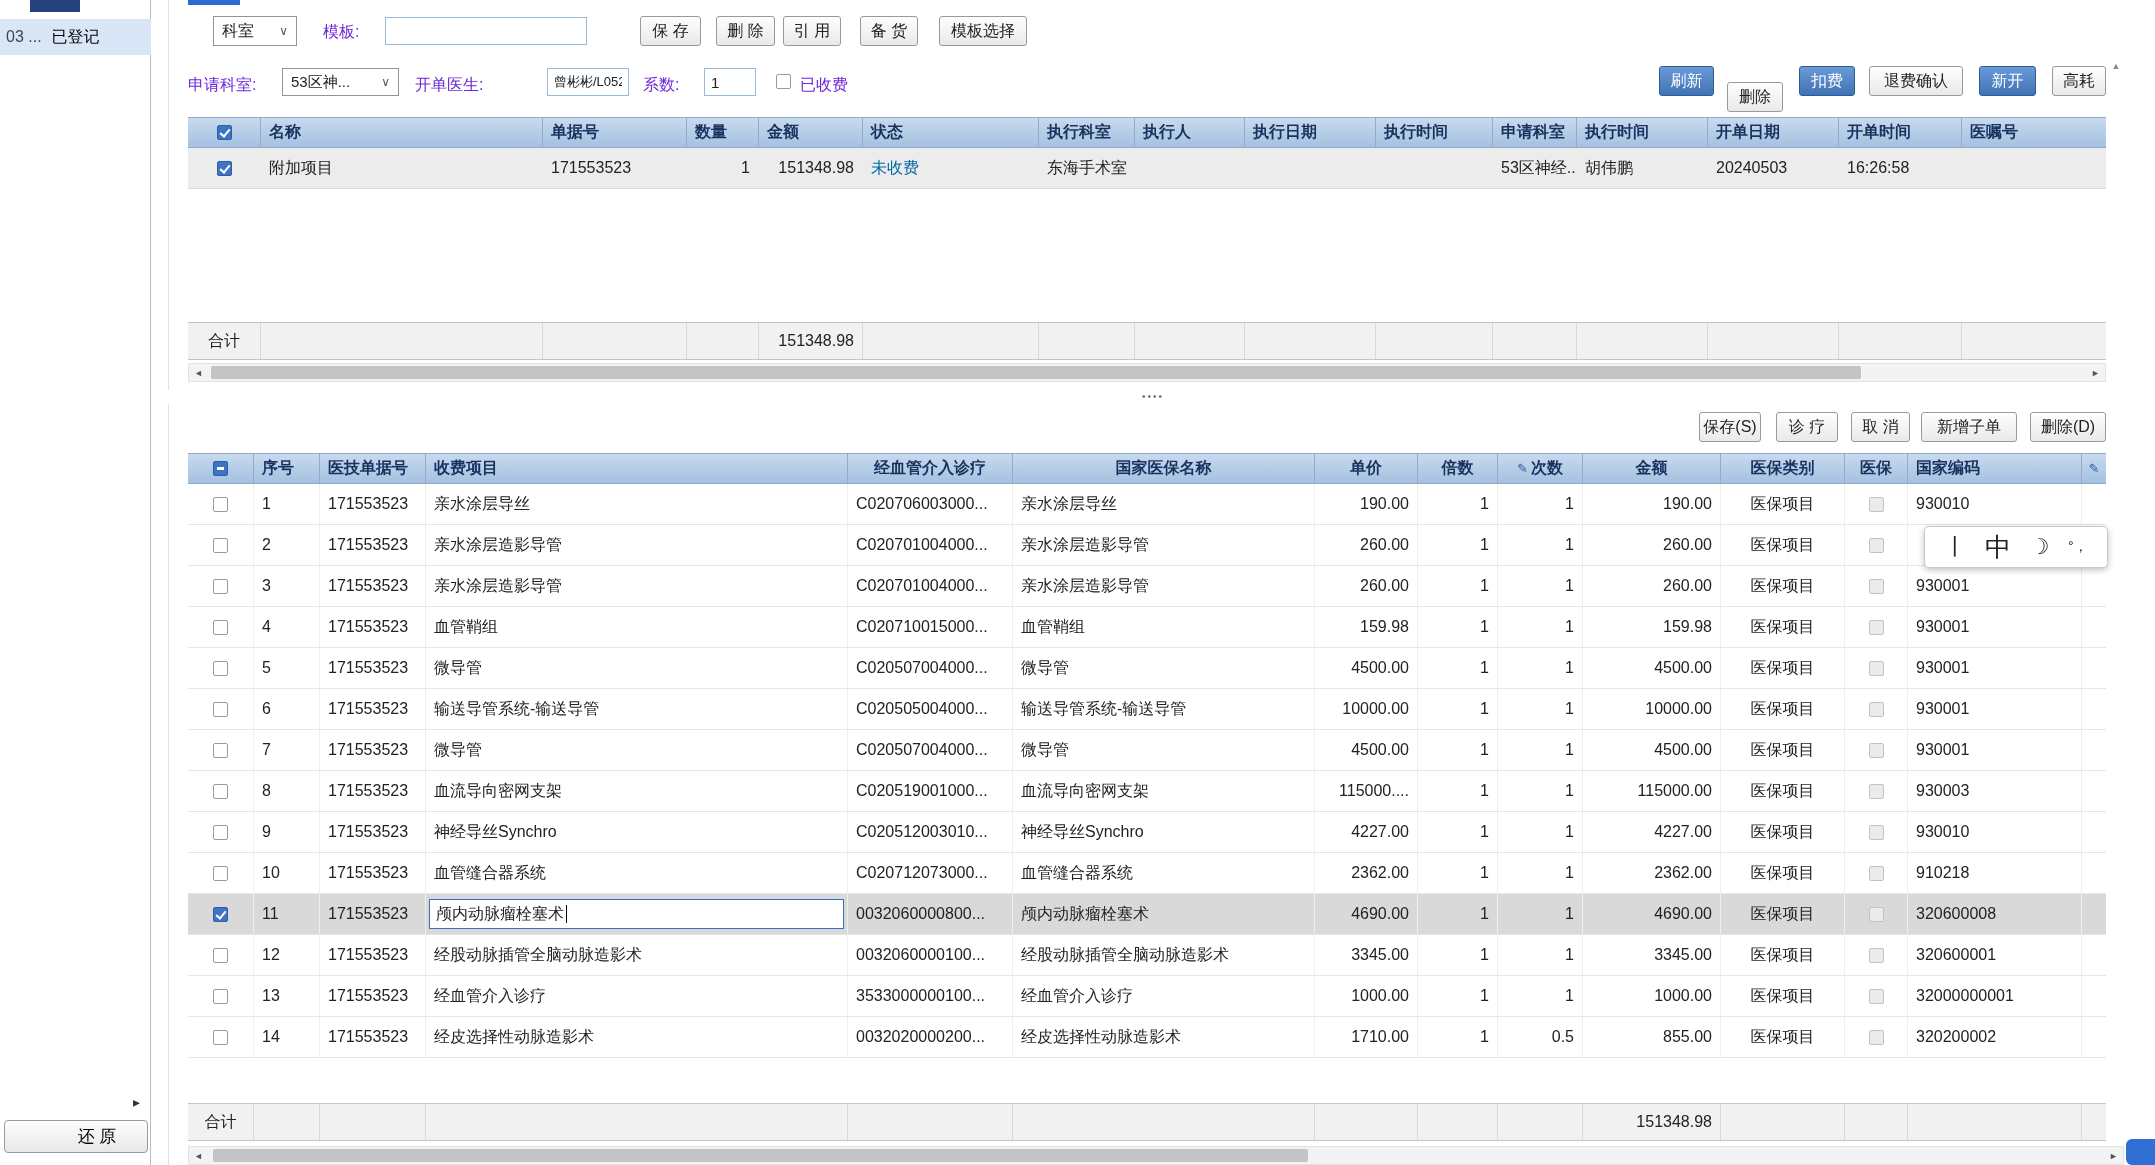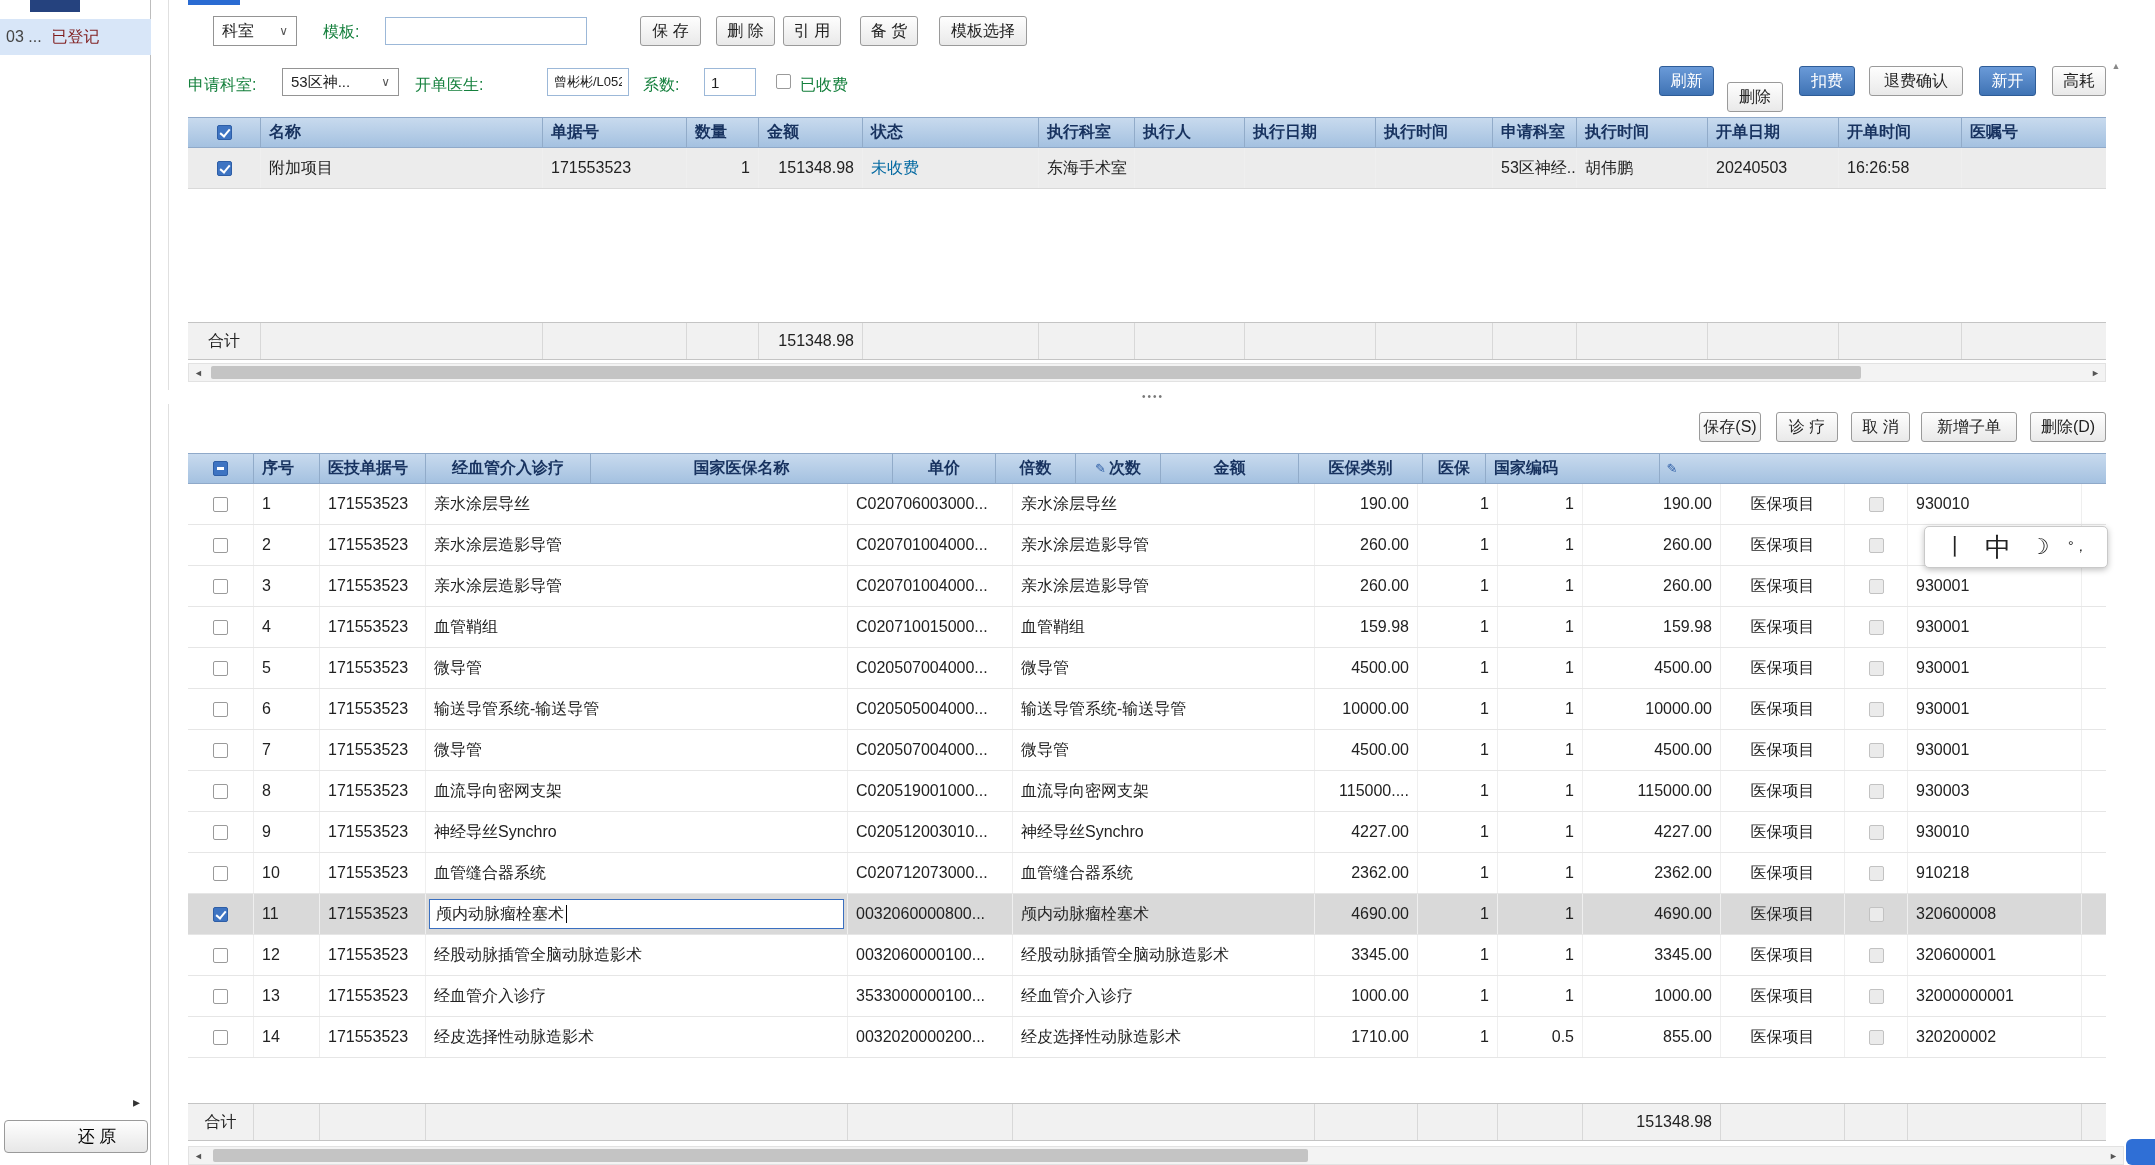--- a/index.html
+++ b/index.html
@@ -4,29 +4,29 @@
 <style>
   html,body{margin:0;padding:0;background:#fff;}
   #root{position:relative;width:2155px;height:1165px;background:#fff;overflow:hidden;
         font-family:"Liberation Sans",sans-serif;font-size:16px;color:#222;}
 
   
   #sidebar{position:absolute;left:0;top:0;width:151px;height:1165px;background:#fff;border-right:1px solid #bdbdbd;box-sizing:border-box;}
   #sidebar .tab-frag{position:absolute;left:30px;top:0;width:50px;height:12px;background:#25427e;}
   #sidebar .sel-item{position:absolute;left:0;top:19px;width:151px;height:36px;background:#d8e6f8;display:flex;align-items:center;padding:0 6px;box-sizing:border-box;gap:10px;white-space:nowrap;overflow:hidden;}
   #sidebar .sel-item .pfx{color:#444;}
-  #sidebar .sel-item .reg{color:#7f1d1d;}
+  #sidebar .sel-item .reg{color:#000000;}
   #sidebar .collapse{position:absolute;left:133px;top:1094px;font-size:14px;color:#333;cursor:pointer;}
   #restore-btn{position:absolute;left:4px;top:1120px;width:144px;height:33px;border:1px solid #9a9a9a;border-radius:4px;
         background:linear-gradient(#fefefe,#e7e7e7);font-size:17px;display:flex;align-items:center;justify-content:center;font-family:inherit;padding-left:48px;}
 
   .vline{position:absolute;left:168px;top:0;width:1px;height:1165px;background:#e0e0e0;}
 
   
-  .lbl{position:absolute;font-size:16px;color:#15803d;white-space:nowrap;}
+  .lbl{position:absolute;font-size:16px;color:#6d28d9;white-space:nowrap;}
   .tbox{position:absolute;height:28px;border:1px solid #9cb8d8;background:#fff;box-sizing:border-box;font-size:15px;padding:0 6px;font-family:inherit;color:#222;}
   .select{position:absolute;height:30px;border:1px solid #949494;background:#fff;box-sizing:border-box;display:flex;align-items:center;padding:0 8px;gap:6px;}
   .select .chev{margin-left:auto;font-size:12px;color:#555;}
   .btn{position:absolute;height:30px;border:1px solid #9a9a9a;border-radius:3px;background:linear-gradient(#fefefe,#e9e9e9);
        font-size:16px;color:#222;display:flex;align-items:center;justify-content:center;box-sizing:border-box;padding:0 8px;white-space:nowrap;font-family:inherit;}
   .btn.primary{background:linear-gradient(#6a9ad8,#3f73b4);border-color:#2e5c97;color:#fff;}
   .tab-ind{position:absolute;left:188px;top:0;width:52px;height:5px;background:#2a6bd2;}
 
   
   .cb{width:15px;height:15px;border:1px solid #9a9a9a;background:#fff;display:inline-block;position:relative;border-radius:2px;box-sizing:border-box;flex:none;}
@@ -221,20 +221,21 @@
   <button class="btn" style="left:1921px;top:412px;width:96px;">新增子单</button>
   <button class="btn" style="left:2030px;top:412px;width:76px;">删除(D)</button>
 
   <div id="lgrid">
     <div class="grid-header">
       <div class="hcell cbcol lt-c0">
           <span class="cb indeterminate"></span>
         </div>
       <div class="hcell lt-c1">序号</div>
       <div class="hcell lt-c2">医技单据号</div>
+      <div class="hcell lt-c3">收费项目</div>
       <div class="hcell center lt-c4">经血管介入诊疗</div>
       <div class="hcell center lt-c5">国家医保名称</div>
       <div class="hcell center lt-c6">单价</div>
       <div class="hcell center lt-c7">倍数</div>
       <div class="hcell center lt-c8">
         <span class="edit-ico">✎</span>
         <span>次数</span>
       </div>
       <div class="hcell center lt-c9">金额</div>
       <div class="hcell center lt-c10">医保类别</div>

